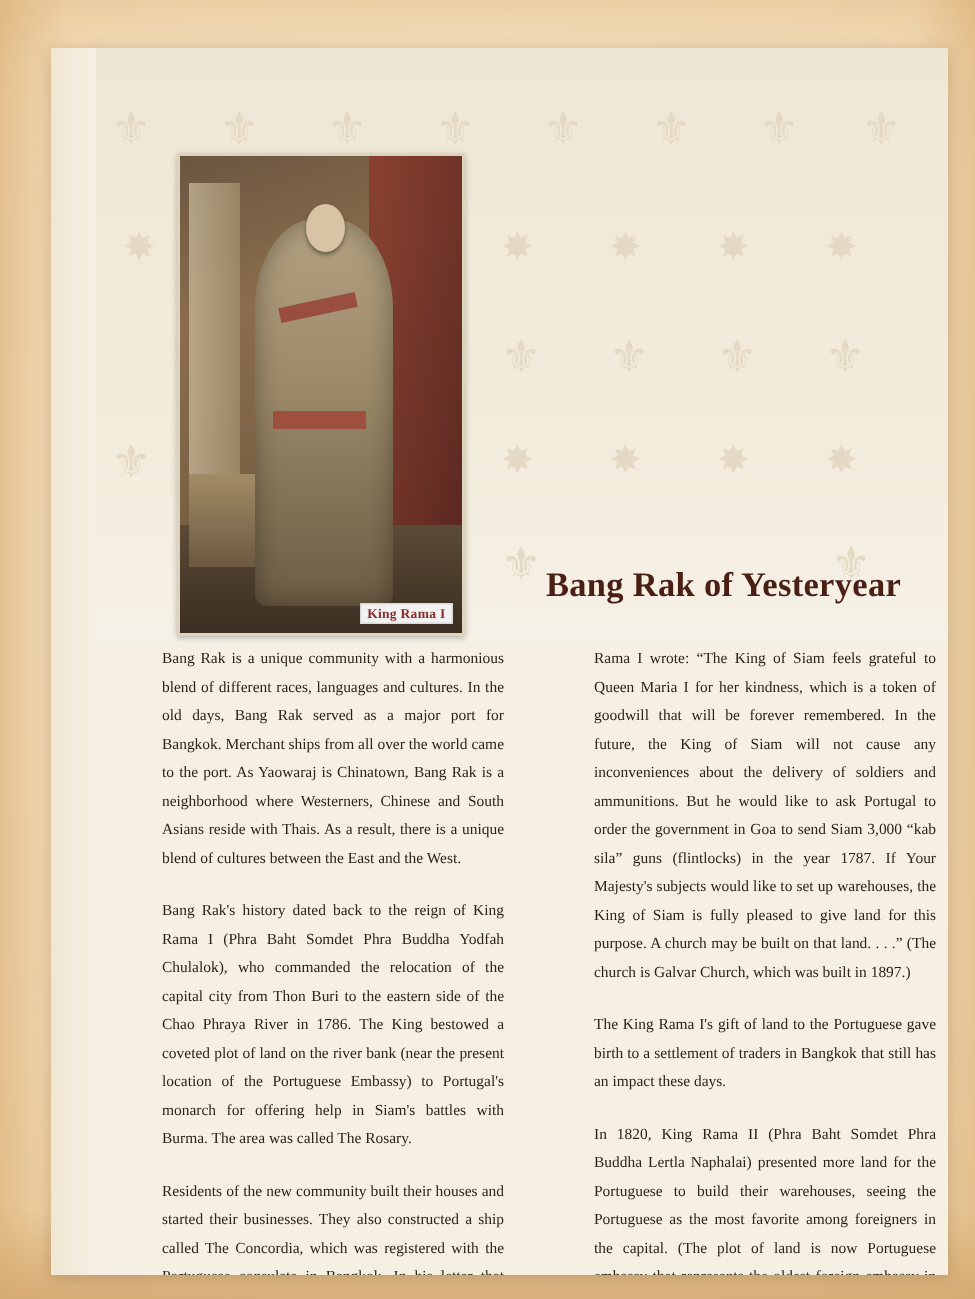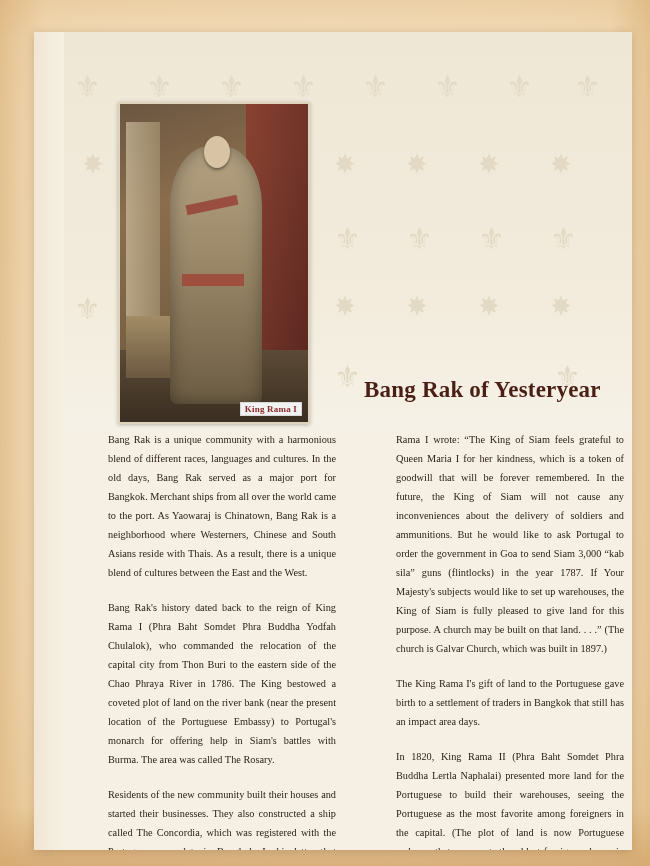--- a/index.html
+++ b/index.html
@@ -249,20 +249,20 @@
     <div class="headline">Bang Rak of Yesteryear</div>
 
     <div class="col-left">
       <p>Bang Rak is a unique community with a harmonious blend of different races, languages and cultures.  In the old days, Bang Rak served as a major port for Bangkok.  Merchant ships from all over the world came to the port. As Yaowaraj is Chinatown, Bang Rak is a neighborhood where Westerners, Chinese and South Asians reside with Thais.   As a result, there is a unique blend of cultures between the East and the West.</p>
       <p>Bang Rak's history dated back to the reign of King Rama I (Phra Baht Somdet Phra Buddha Yodfah Chulalok), who commanded the relocation of the capital city from Thon Buri to the eastern side of the Chao Phraya River in 1786.  The King bestowed a coveted plot of land on the river bank (near the present location of the Portuguese Embassy) to Portugal's monarch for offering help in Siam's battles with Burma.  The area was called The Rosary.</p>
       <p>Residents of the new community built their houses and started their businesses. They also constructed a ship called The Concordia, which was registered with the Portuguese consulate in Bangkok. In his letter that mentioned the gift of land, King</p>
     </div>
 
     <div class="col-right">
       <p>Rama I wrote: “The King of Siam feels grateful to Queen Maria I for her kindness, which is a token of goodwill that will be forever remembered. In the future, the King of Siam will not cause any inconveniences about the delivery of soldiers and ammunitions. But he would like to ask Portugal to order the government in Goa to send Siam 3,000 “kab sila” guns (flintlocks) in the year 1787.  If Your Majesty's subjects would like to set up warehouses, the King of Siam is fully pleased to give land for this purpose. A church may be built on that land. . . .” (The church is Galvar Church, which was built in 1897.)</p>
-      <p>The King Rama I's gift of land to the Portuguese gave birth to a settlement of traders in Bangkok that still has an impact area days.</p>
+      <p>The King Rama I's gift of land to the Portuguese gave birth to a settlement of traders in Bangkok that still has an impact these days.</p>
       <p>In 1820, King Rama II (Phra Baht Somdet Phra Buddha Lertla Naphalai) presented more land for the Portuguese to build their warehouses, seeing the Portuguese as the most favorite among foreigners in the capital.  (The plot of land is now Portuguese embassy that represents the oldest foreign embassy in Bangkok.)</p>
     </div>
 
   </div>
 
   <div class="page-number">14</div>
 </div>
 
 </body></html>

